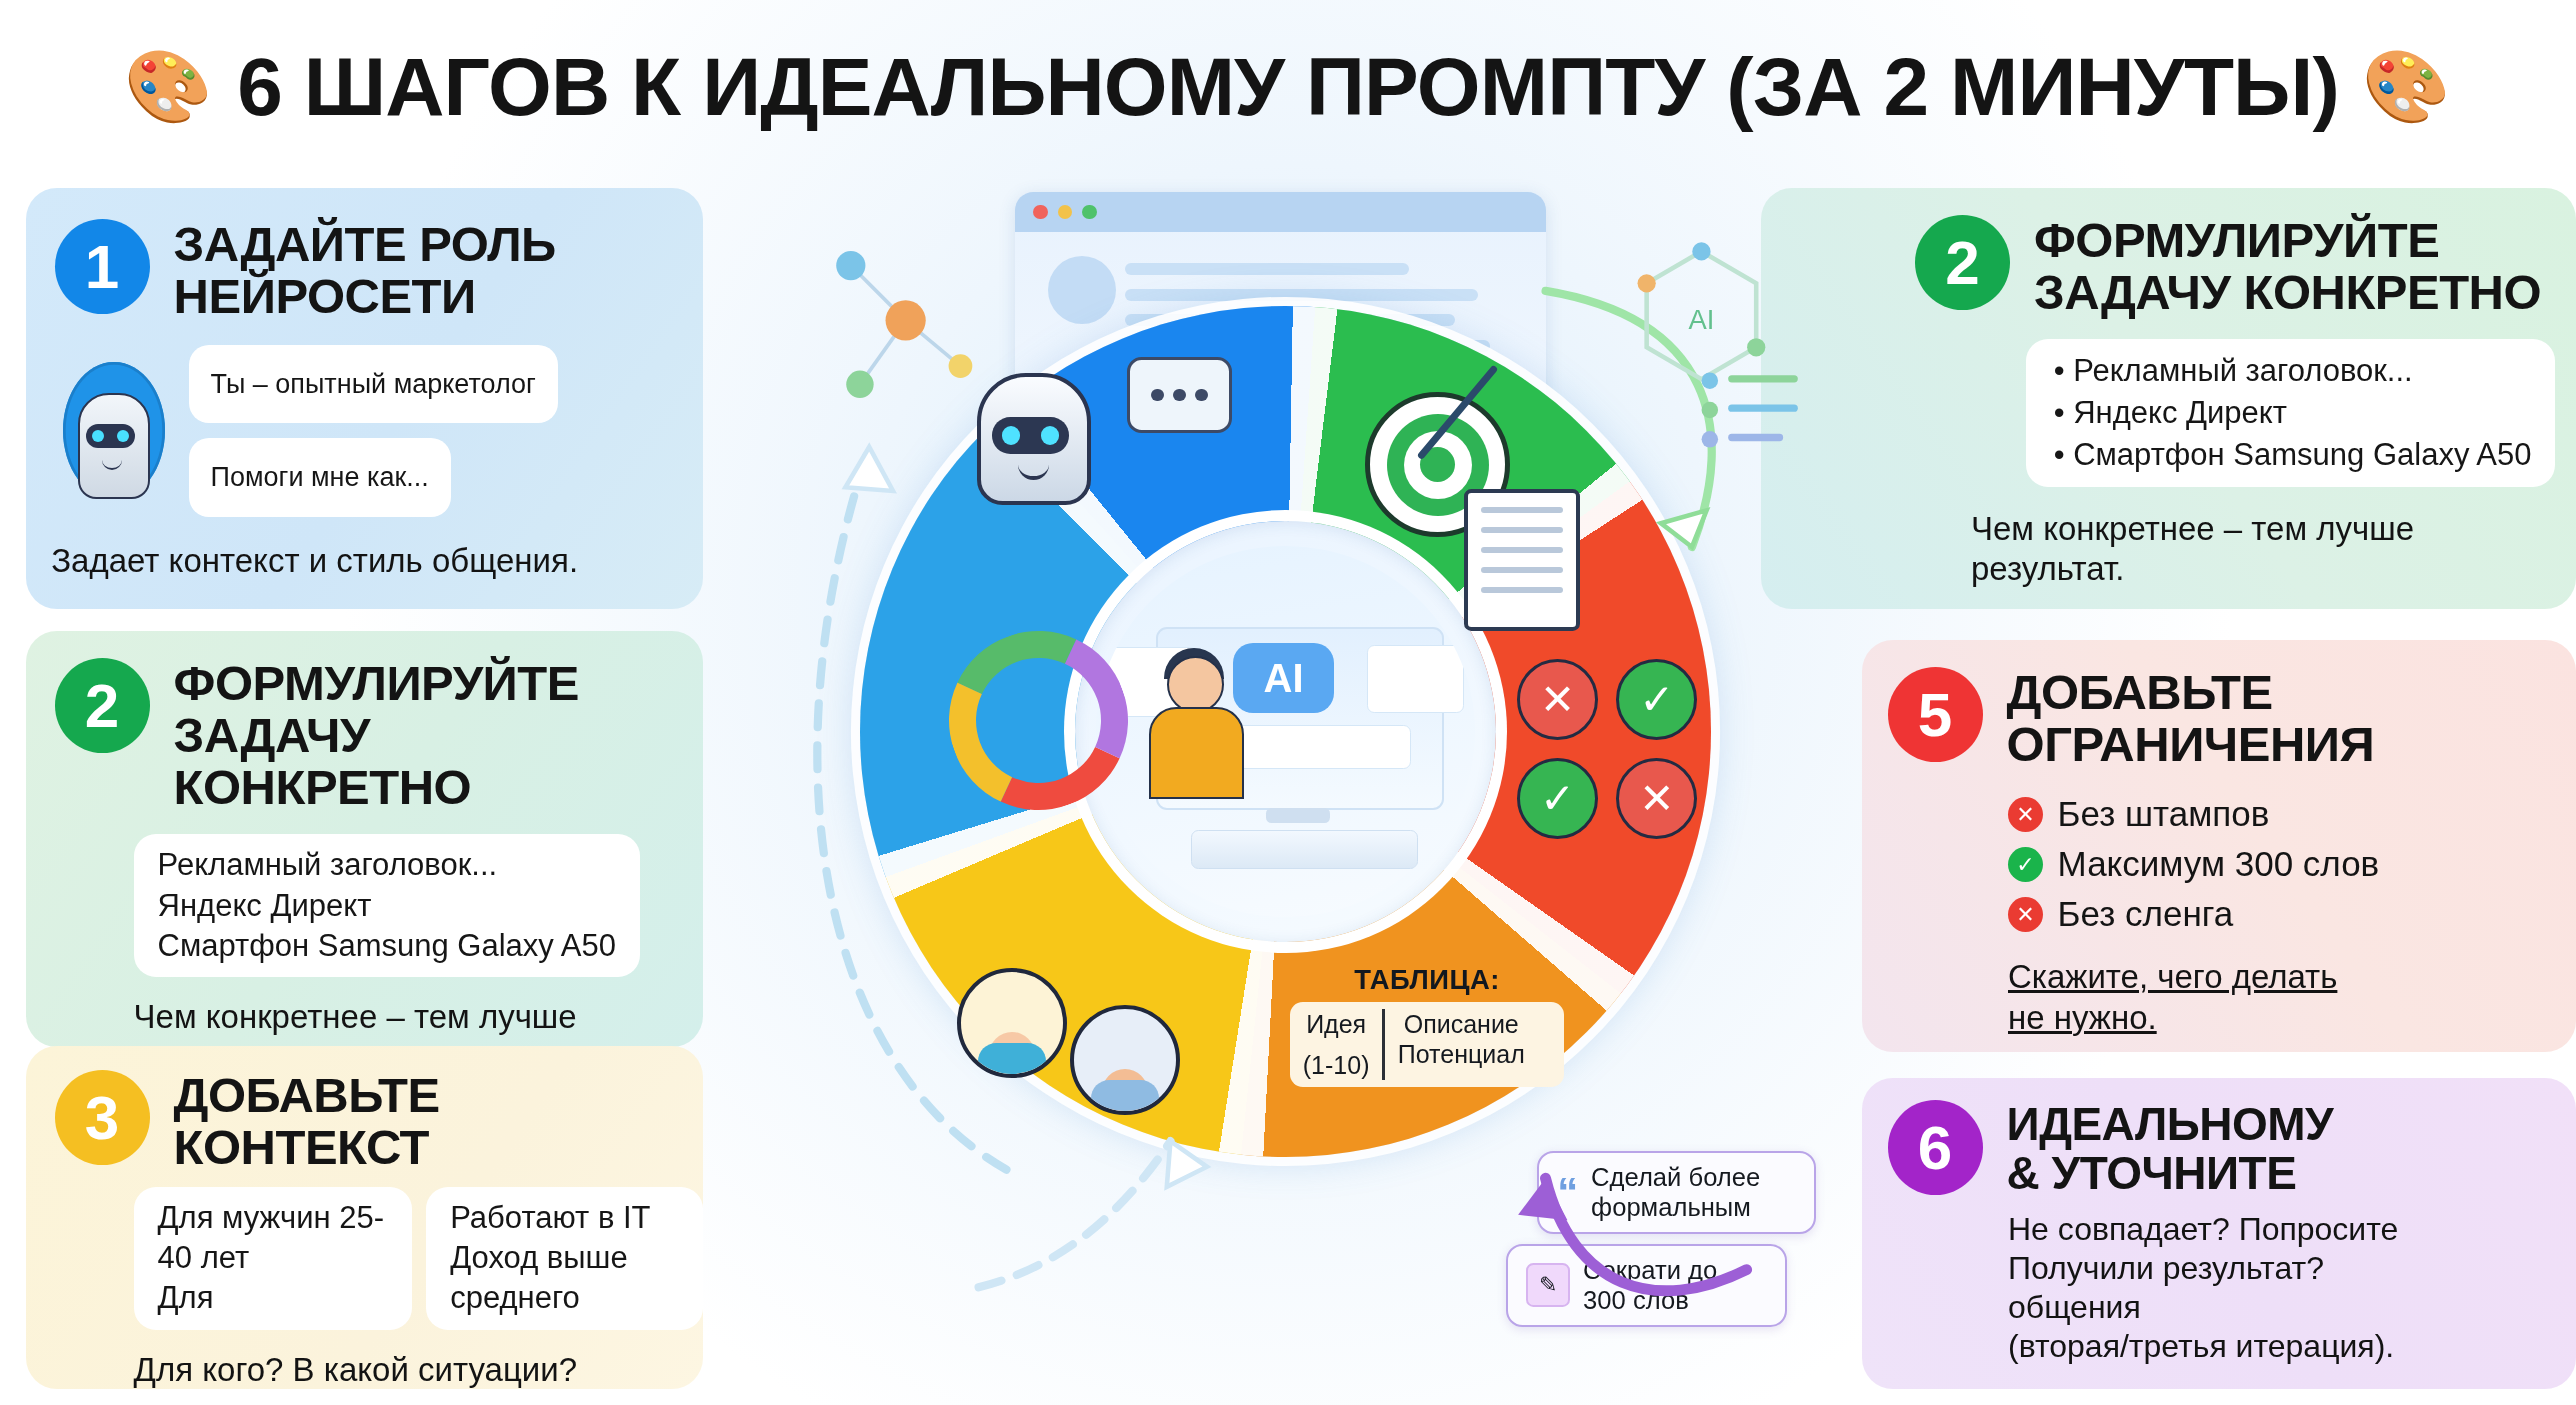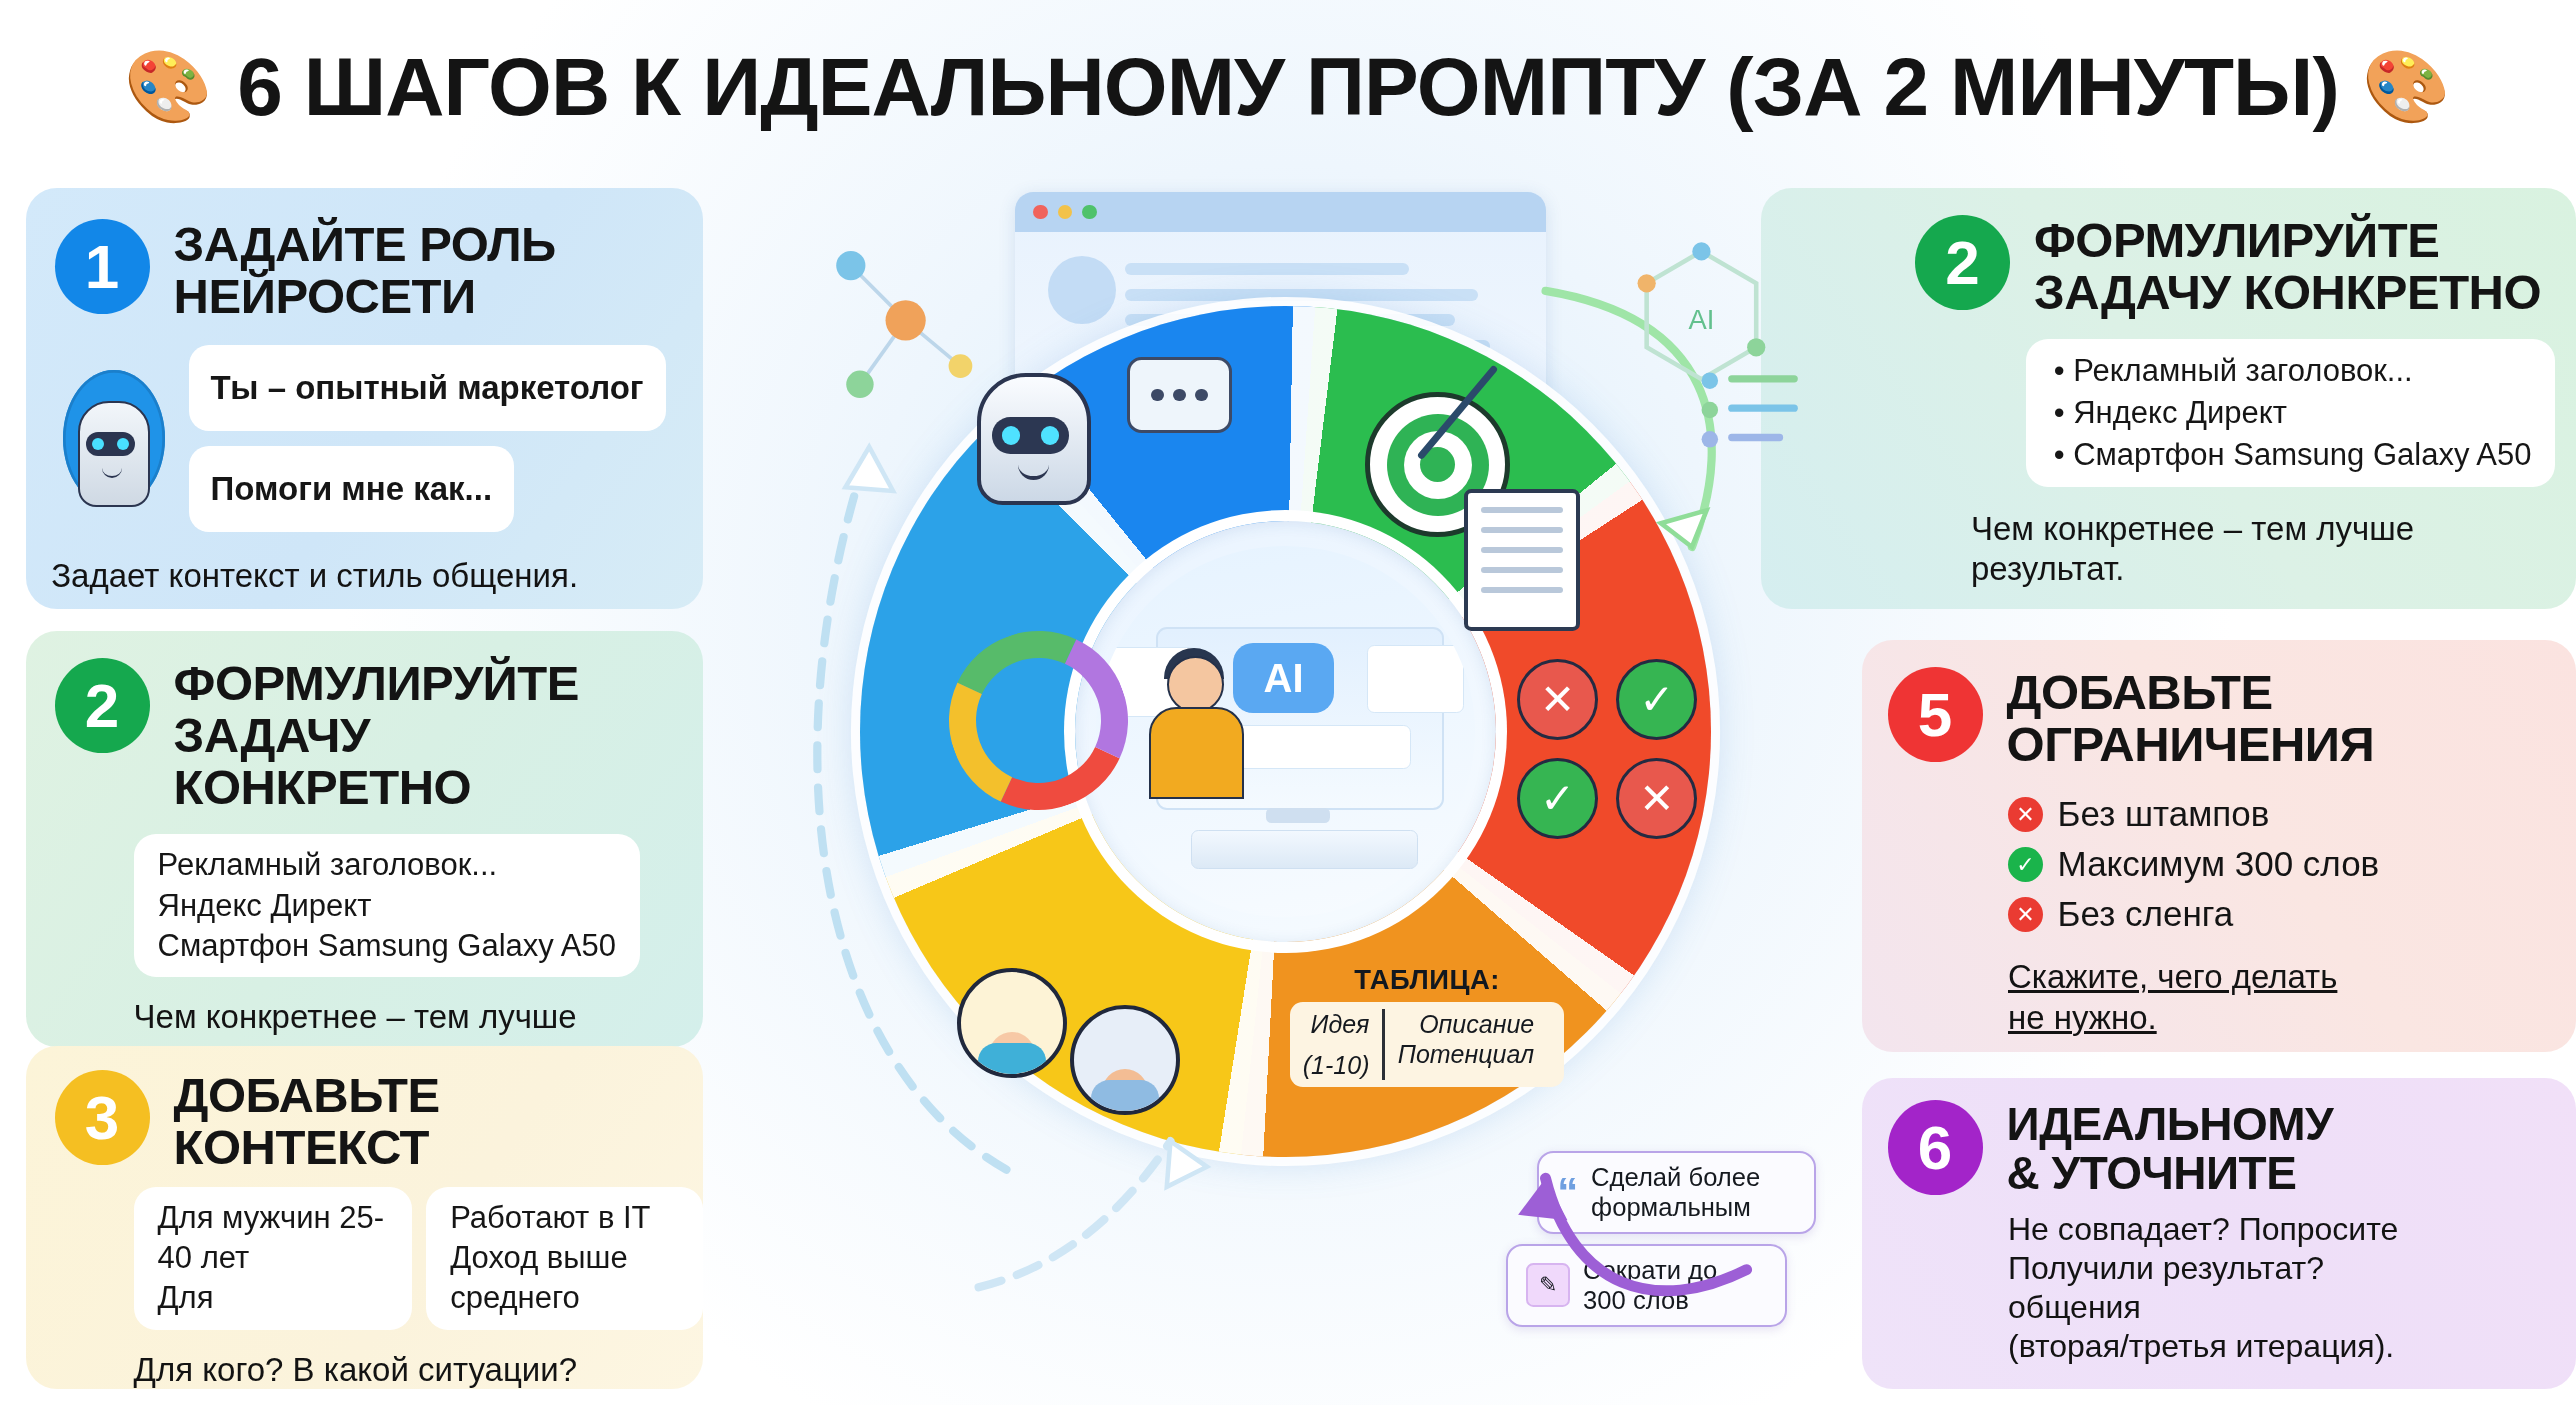--- a/index.html
+++ b/index.html
@@ -42,21 +42,21 @@
   .b-blue{background:#1287e8;}
   .b-green{background:#15a84e;}
   .b-yellow{background:#f5bf22;}
   .b-red{background:#ef3434;}
   .b-purple{background:#a324c9;}
   .h-title{font-weight:bold;font-size:49px;line-height:1.06;color:#141414;
            letter-spacing:-0.5px;}
   .h-title.sm{font-size:46px;}
 
   .chip{background:#ffffff;border-radius:20px;display:inline-block;
-        padding:22px 22px;font-size:33px;color:#161616;line-height:1.28;font-weight:bold;}
+        padding:22px 22px;font-size:27px;color:#161616;line-height:1.28;}
   .chip-group{background:#ffffff;border-radius:22px;padding:11px 24px;
         font-size:31px;color:#161616;line-height:1.3;display:inline-block;}
   .foot{font-size:33px;color:#131313;line-height:1.22;}
 
   .bullets{list-style:none;margin:0;padding:0 0 0 3.7px;}
   .bullets li{font-size:31px;line-height:1.35;color:#161616;}
 
   .chk-list{list-style:none;margin:0;padding:0;}
   .chk-list li{display:flex;align-items:center;gap:14.6px;font-size:35px;
                color:#141414;line-height:1.32;margin-bottom:3.7px;}
@@ -179,21 +179,21 @@
   .av-body{position:absolute;bottom:0;width:68px;height:31px;border-radius:18.3px 18.3px 0 0;}
 
   .cycle{position:absolute;width:179px;height:179px;border-radius:50%;
      border:27.4px solid;border-color:#57bb6a #b176e0 #ef4b3f #f3c02c;
      transform:rotate(-20deg);box-sizing:border-box;}
 
   .table-card{position:absolute;text-align:center;}
   .table-title{font-weight:bold;font-size:27.4px;color:#12181f;letter-spacing:0.5px;}
   .table-box{background:#fdf4e2;border-radius:12.8px;padding:7.3px 12.8px;margin-top:5.5px;
      display:flex;gap:12.8px;align-items:stretch;font-size:25px;color:#15191f;}
-  .tb-col{text-align:right;line-height:1.2;font-style:italic;}
+  .tb-col{text-align:center;line-height:1.2;}
   .tb-div{width:2.7px;background:#2b2f36;}
   .bullet-line{display:flex;align-items:flex-start;gap:9.1px;margin-top:9.1px;
      font-weight:bold;font-size:25px;color:#10151b;text-align:left;line-height:1.16;}
   .bullet-dot{width:12px;height:12px;border-radius:50%;background:#10151b;margin-top:7.3px;flex:0 0 auto;}
 
   .callout{position:absolute;background:#fbfbff;border:2.7px solid #b9a4e8;border-radius:16.5px;
      padding:9.1px 18.3px;font-size:25.6px;line-height:1.18;color:#15191f;display:flex;
      align-items:center;gap:12.8px;box-shadow:0 2.7px 9.1px rgba(120,90,180,.16);}
   .qicon{font-size:42px;color:#6f9fe0;font-weight:bold;line-height:.6;}
   .pencil-box{width:40px;height:40px;border-radius:7.3px;background:#f0d9fb;

